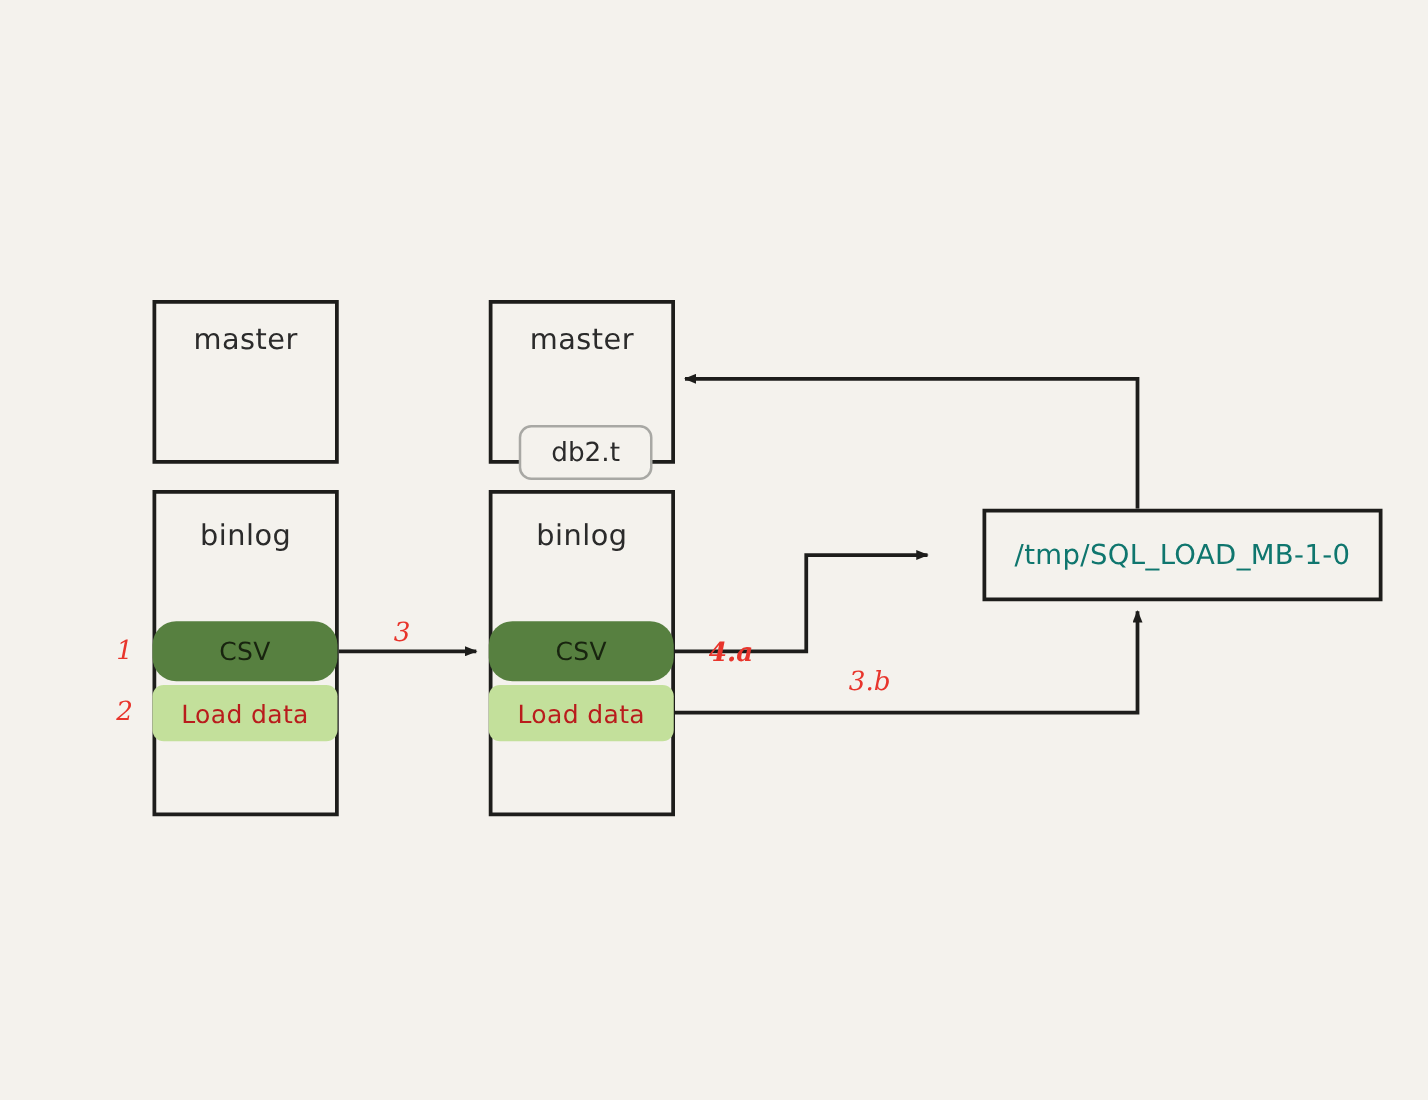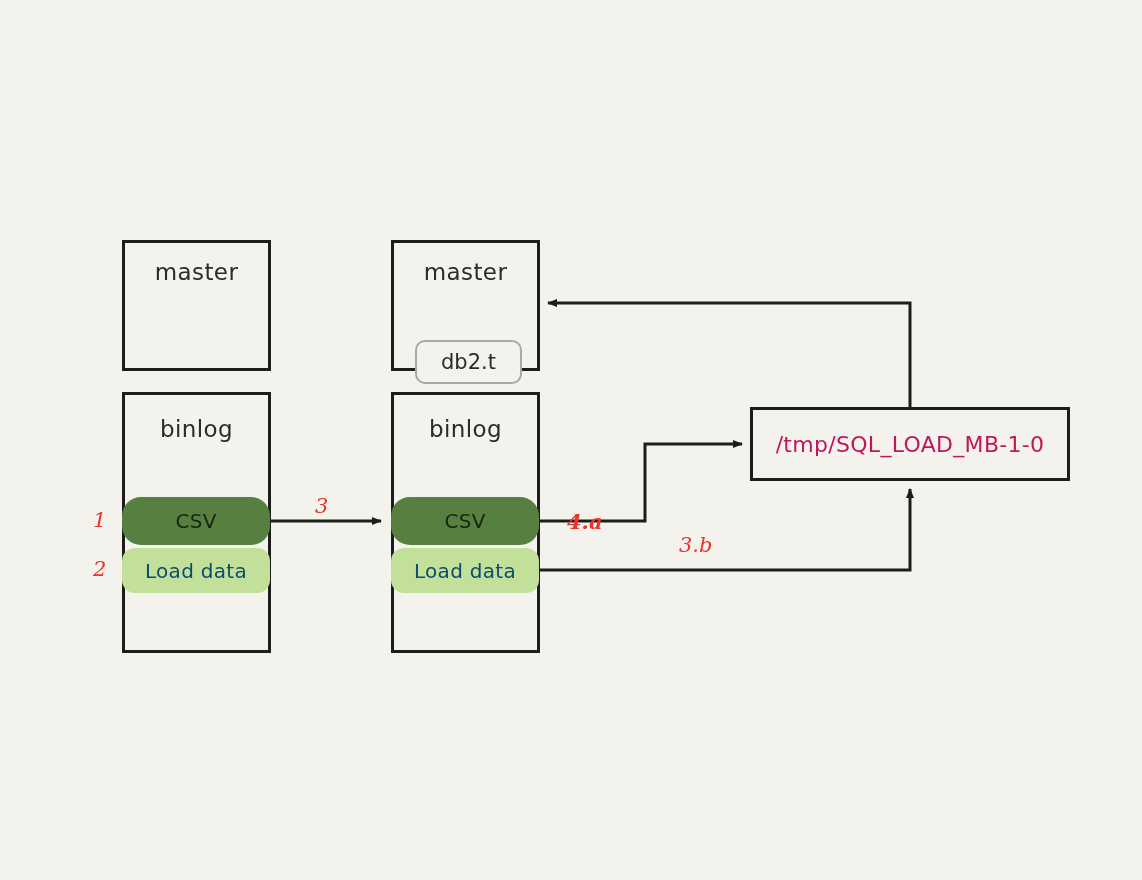--- a/index.html
+++ b/index.html
@@ -62,34 +62,34 @@
     font-size: 20px;
     letter-spacing: 0.3px;
   }
   .bar-dark {
     background: #578040;
     color: #18240f;
     border-radius: 19px;
   }
   .bar-light {
     background: #c3e09b;
-    color: #0c4a6e;
-    border-radius: 13px;
+    color: #b91c1c;
   }
   .path-box {
     position: absolute;
     background: #f4f2ed;
     border: 3px solid #1d1d1b;
     box-sizing: border-box;
     display: flex;
     align-items: center;
     justify-content: center;
     font-size: 22px;
-    color: #be185d;
+    color: #0f766e;
     letter-spacing: 0.3px;
+    margin-left: 36px;
   }
   .step-label {
     position: absolute;
     color: #e8352c;
     font-size: 21px;
     font-style: italic;
     font-family: "DejaVu Serif", serif;
   }
 </style>
 </head>

